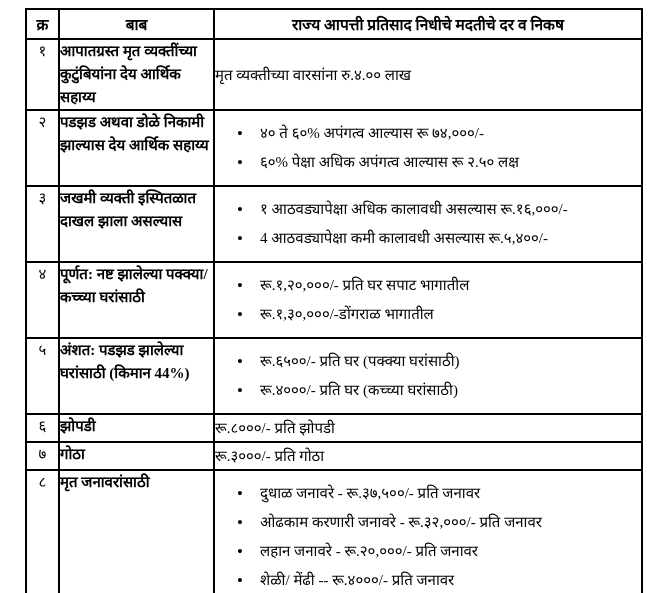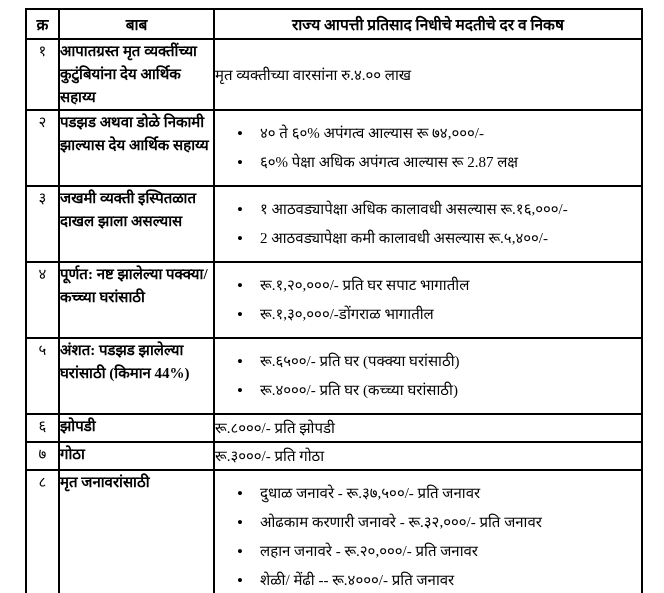--- a/index.html
+++ b/index.html
@@ -110,31 +110,31 @@
         <td class="num">१</td>
         <td class="item">आपातग्रस्त मृत व्यक्तींच्या कुटुंबियांना देय आर्थिक सहाय्य</td>
         <td class="content">मृत व्यक्तीच्या वारसांना रु.४.०० लाख</td>
       </tr>
       <tr class="h72">
         <td class="num">२</td>
         <td class="item">पडझड अथवा डोळे निकामी झाल्यास देय आर्थिक सहाय्य</td>
         <td class="content">
           <ul class="bullets">
             <li>४० ते ६०% अपंगत्व आल्यास रू ७४,०००/-</li>
-            <li>६०% पेक्षा अधिक अपंगत्व आल्यास रू 2.87 लक्ष</li>
+            <li>६०% पेक्षा अधिक अपंगत्व आल्यास रू २.५० लक्ष</li>
           </ul>
         </td>
       </tr>
       <tr class="h70b">
         <td class="num">३</td>
         <td class="item">जखमी व्यक्ती इस्पितळात दाखल झाला असल्यास</td>
         <td class="content">
           <ul class="bullets">
             <li>१ आठवड्यापेक्षा अधिक कालावधी  असल्यास रू.१६,०००/-</li>
-            <li>2 आठवड्यापेक्षा कमी कालावधी असल्यास रू.५,४००/-</li>
+            <li>4 आठवड्यापेक्षा कमी कालावधी असल्यास रू.५,४००/-</li>
           </ul>
         </td>
       </tr>
       <tr class="h68">
         <td class="num">४</td>
         <td class="item">पूर्णत: नष्ट झालेल्या पक्क्या/कच्च्या घरांसाठी</td>
         <td class="content">
           <ul class="bullets">
             <li>रू.१,२०,०००/- प्रति घर सपाट भागातील</li>
             <li>रू.१,३०,०००/-डोंगराळ भागातील</li>

